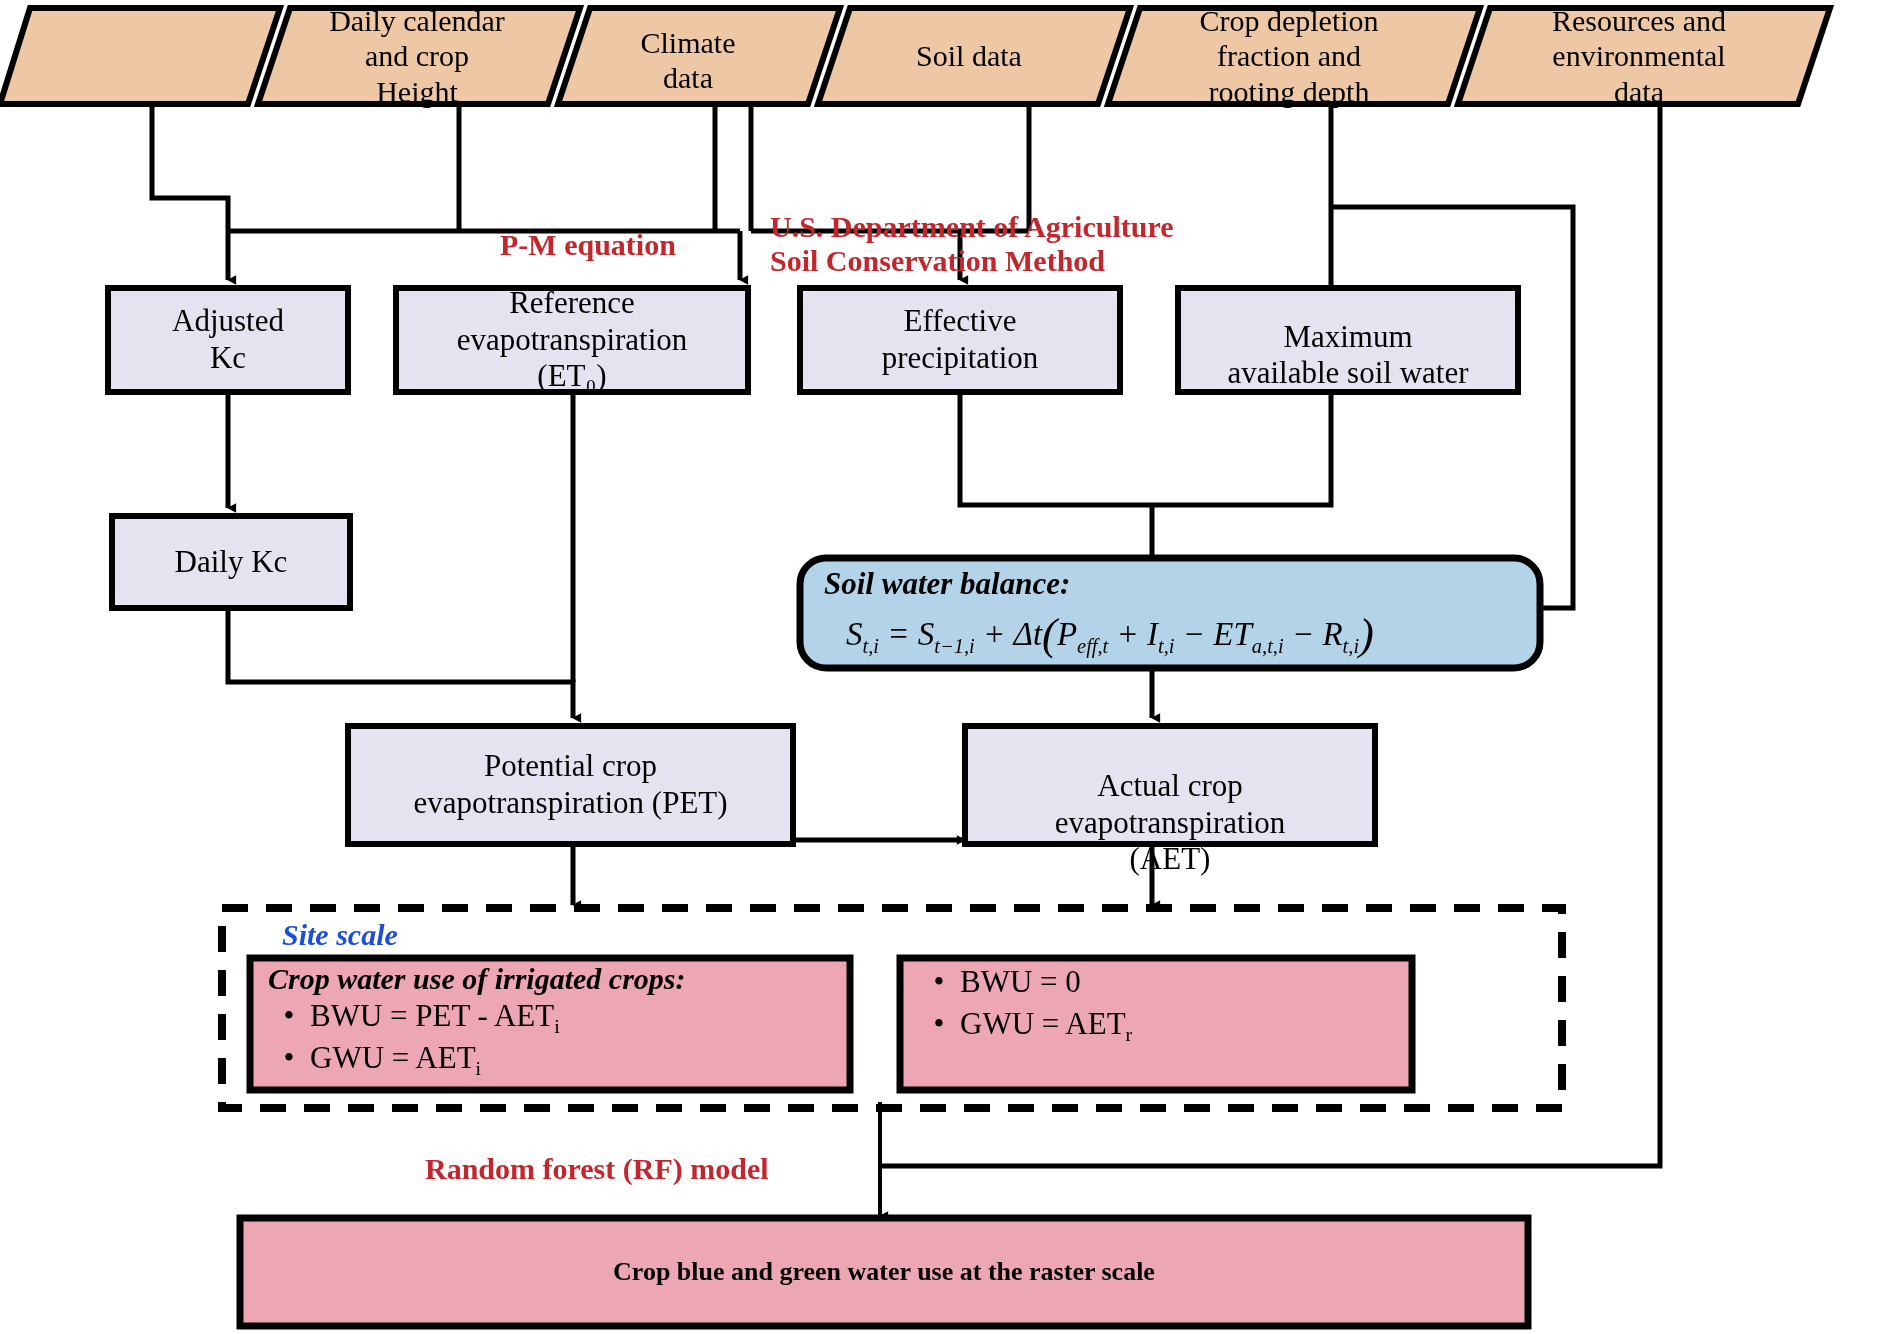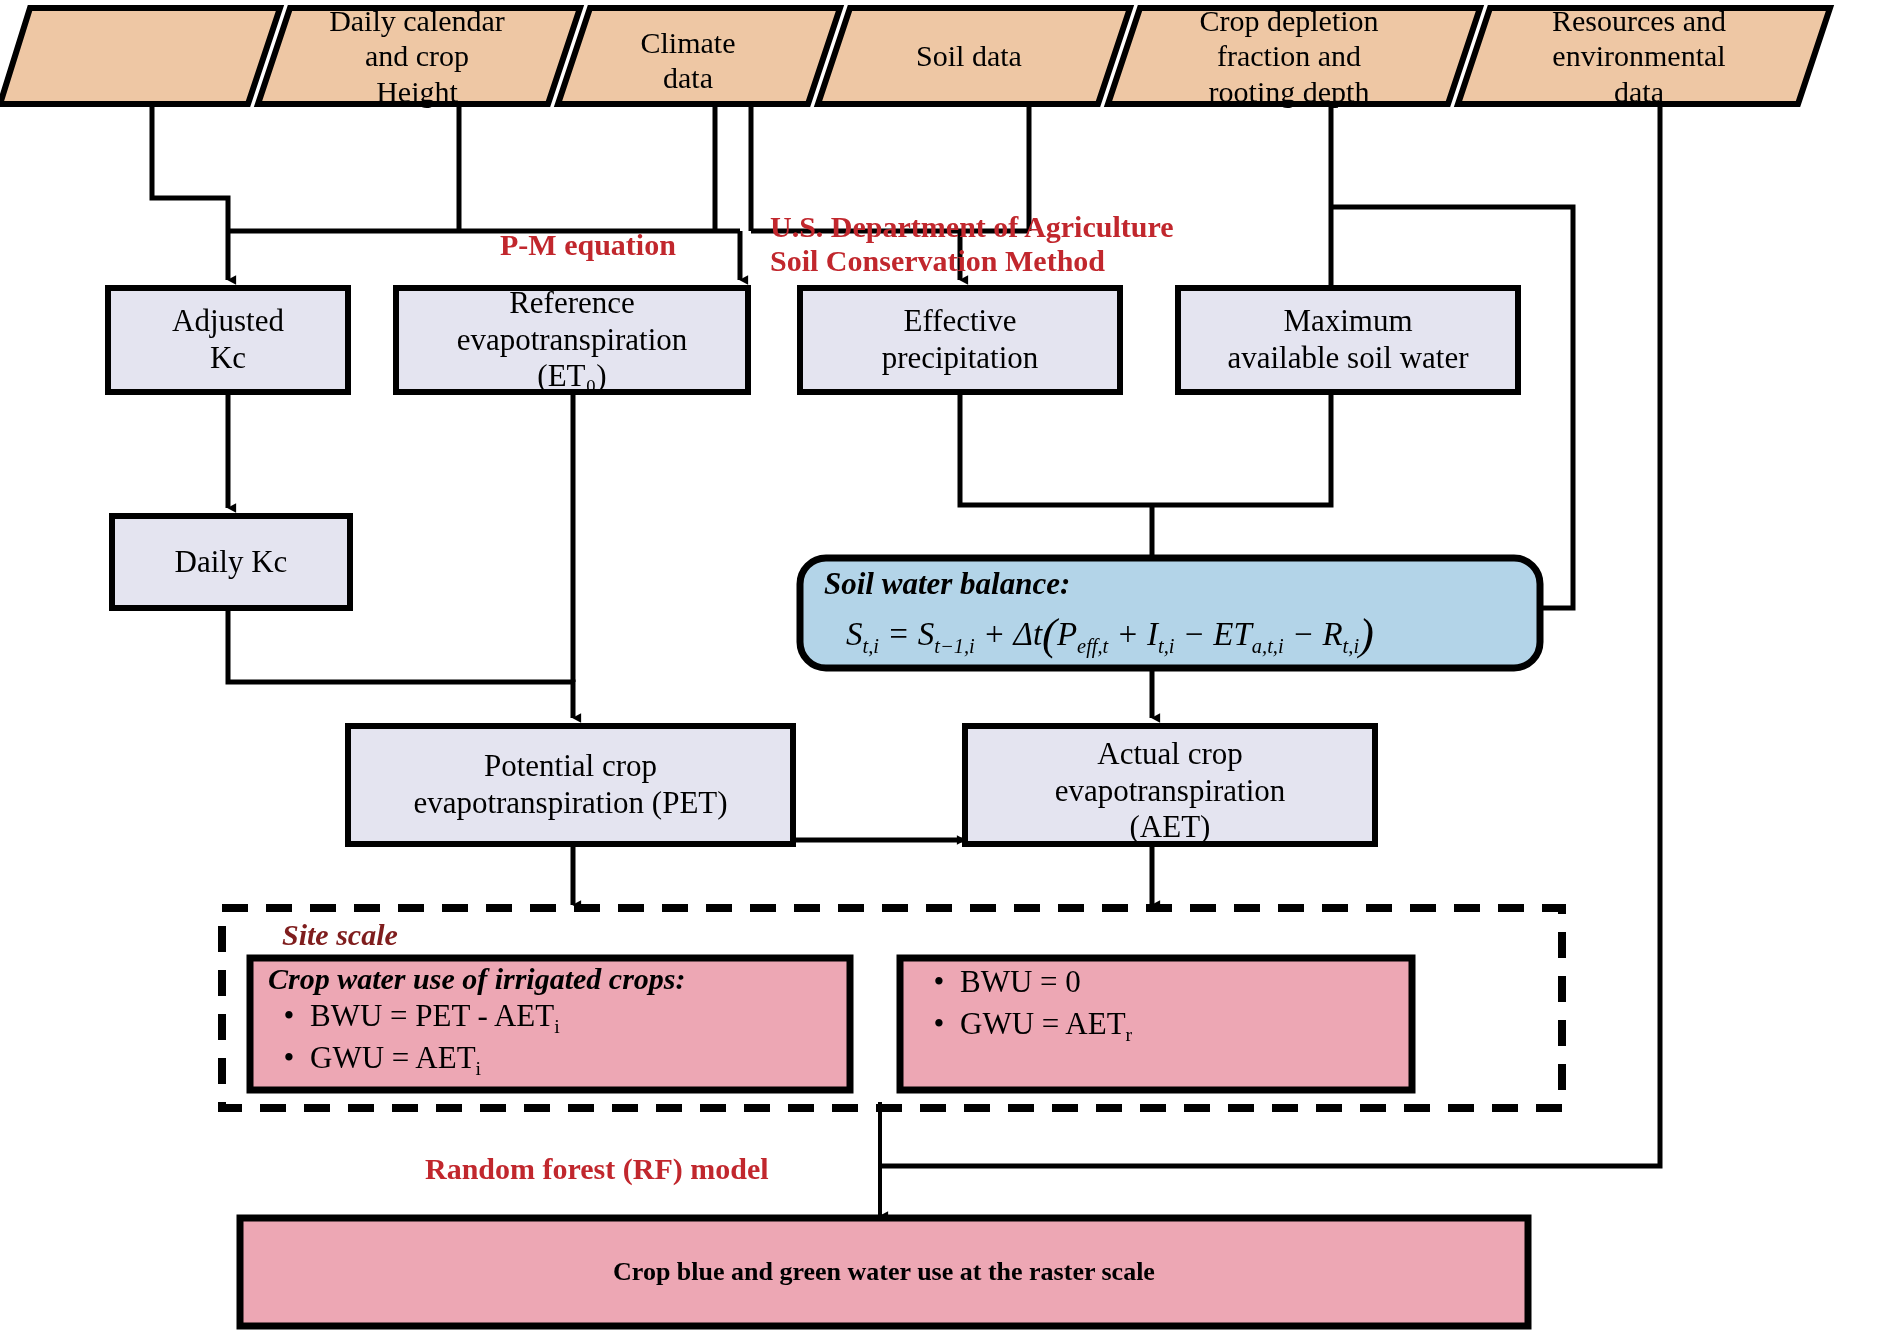--- a/index.html
+++ b/index.html
@@ -60,21 +60,21 @@
   .eq-sub {
     font-size: 0.62em;
     vertical-align: sub;
     font-style: italic;
   }
   .site-scale-label {
     position: absolute;
     font-style: italic;
     font-weight: bold;
     font-size: 30px;
-    color: #7f1d1d;
+    color: #1d4ed8;
   }
   .pink-head {
     font-style: italic;
     font-weight: bold;
     font-size: 30px;
   }
   .bullet-line {
     font-size: 31px;
     white-space: nowrap;
   }
@@ -232,39 +232,39 @@
     </span>
   </div>
 
   <div class="node-text proc-text" style="left:800px; top:288px; width:320px; height:104px;">
     <span>
       <span>Effective</span><br>
       <span>precipitation</span>
     </span>
   </div>
 
-  <div class="node-text proc-text" style="left:1178px; top:288px; width:340px; height:104px;">
+  <div class="node-text proc-text" style="left:1178px; top:288px; width:340px; height:104px;align-items:flex-end;">
     <span>
       <span>Maximum</span><br>
       <span>available soil water</span>
     </span>
   </div>
 
   <div class="node-text proc-text" style="left:112px; top:516px; width:238px; height:92px;">
     <span>Daily Kc</span>
   </div>
 
   <div class="node-text proc-text" style="left:348px; top:726px; width:445px; height:118px;">
     <span>
       <span>Potential crop</span><br>
       <span>evapotranspiration (PET)</span>
     </span>
   </div>
 
-  <div class="node-text proc-text" style="left:965px; top:732px; width:410px; height:118px;">
+  <div class="node-text proc-text" style="left:965px; top:764px; width:410px; height:118px;">
     <span>
       <span>Actual crop</span><br>
       <span>evapotranspiration</span><br>
       <span>(AET)</span>
     </span>
   </div>
 
   <div style="position:absolute; left:824px; top:566px; width:700px;">
     <div class="swb-title">Soil water balance:</div>
     <div class="swb-eq" style="margin-top:6px; margin-left:22px;">

